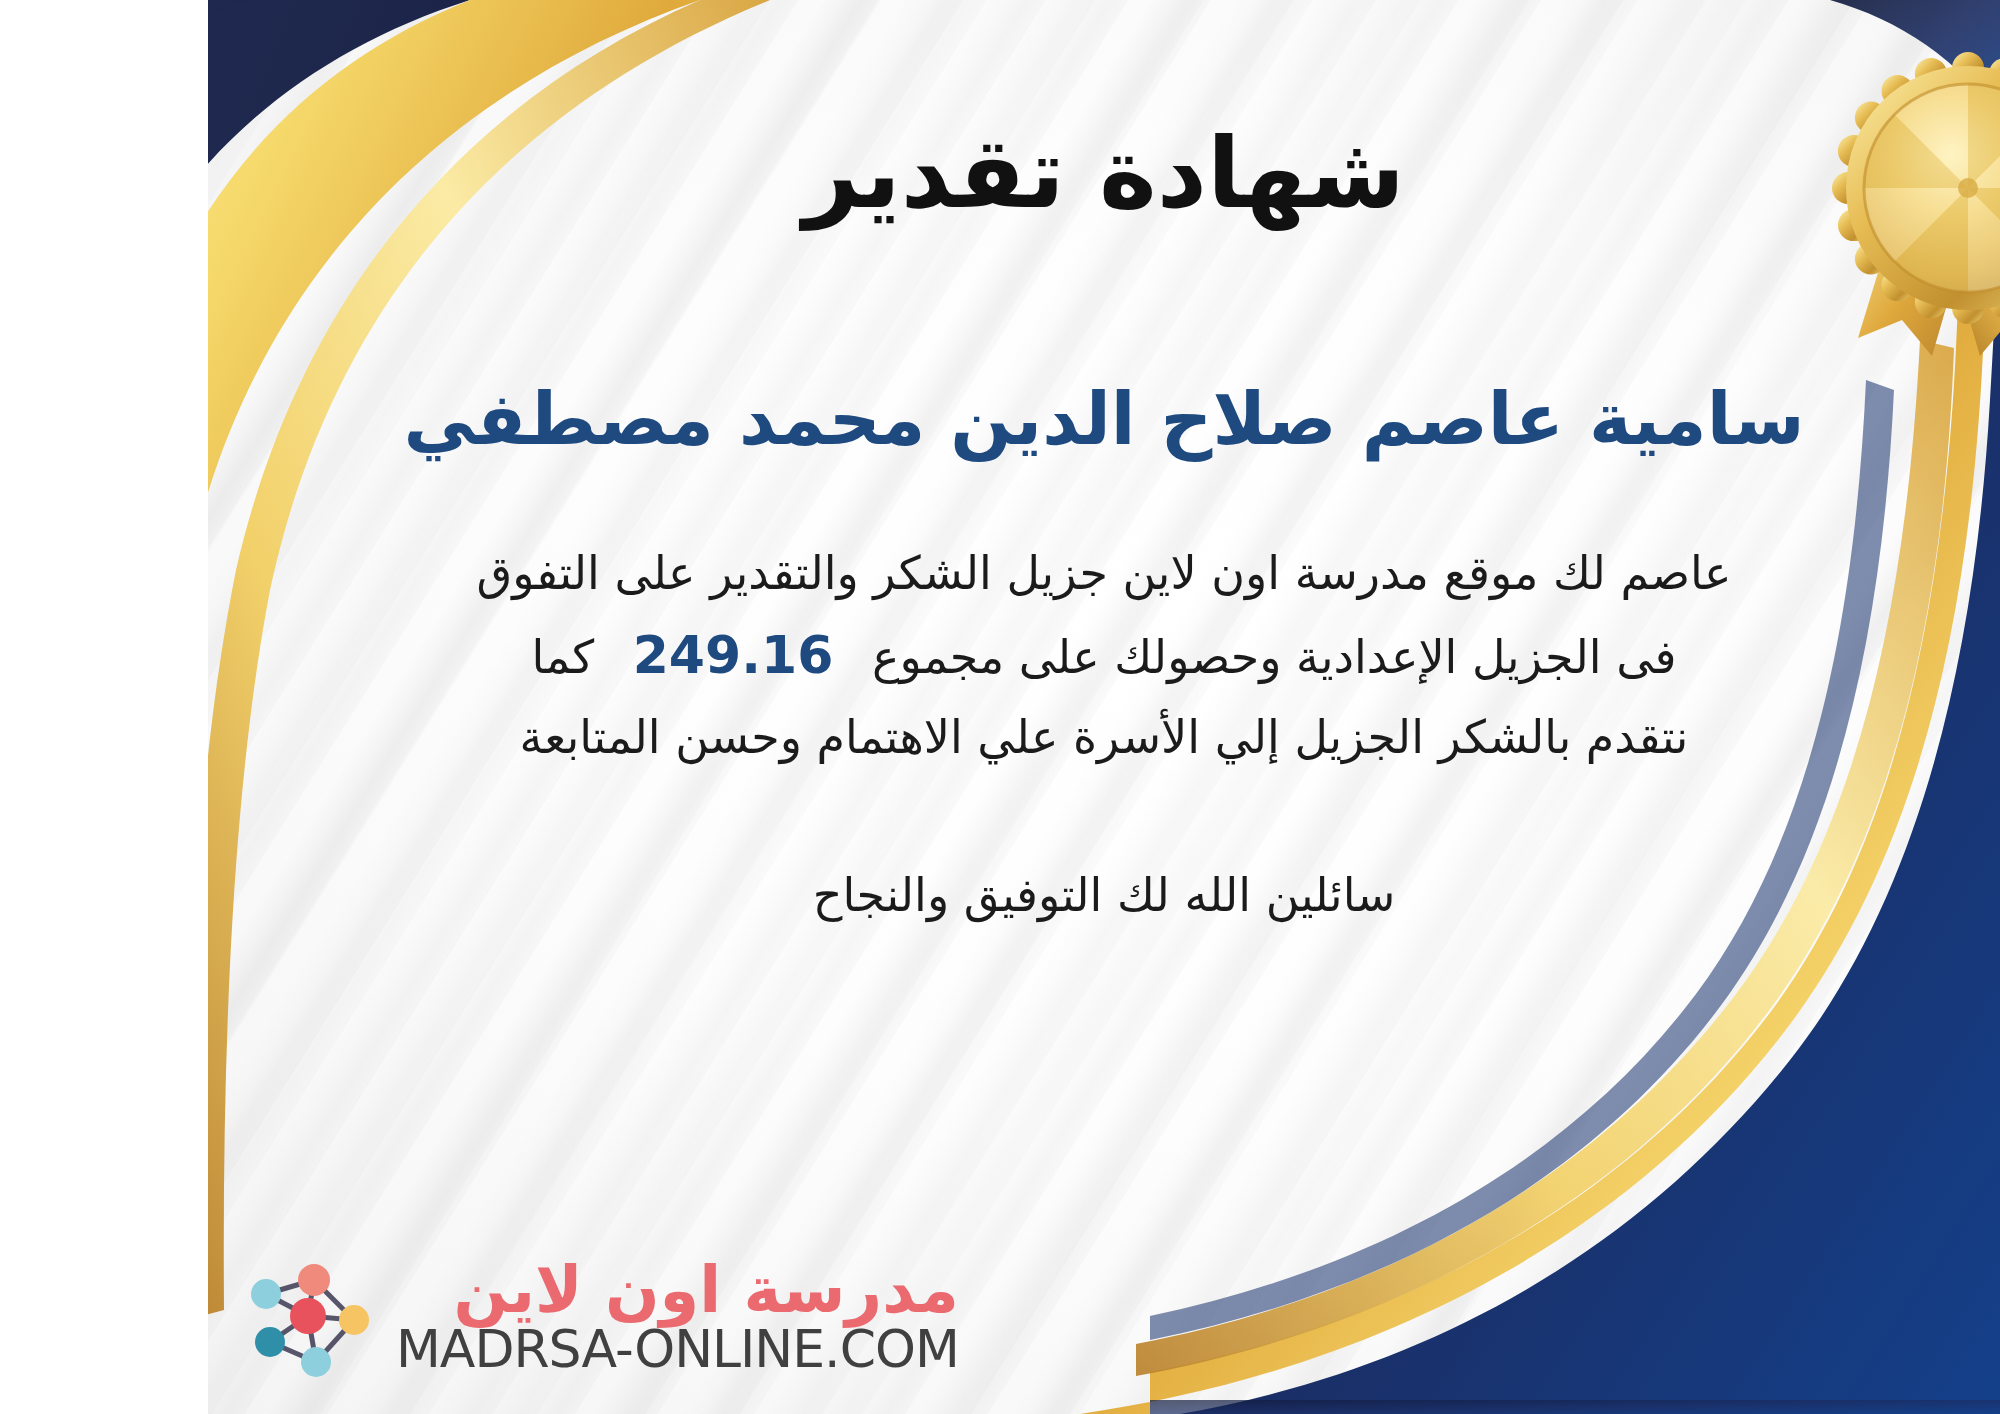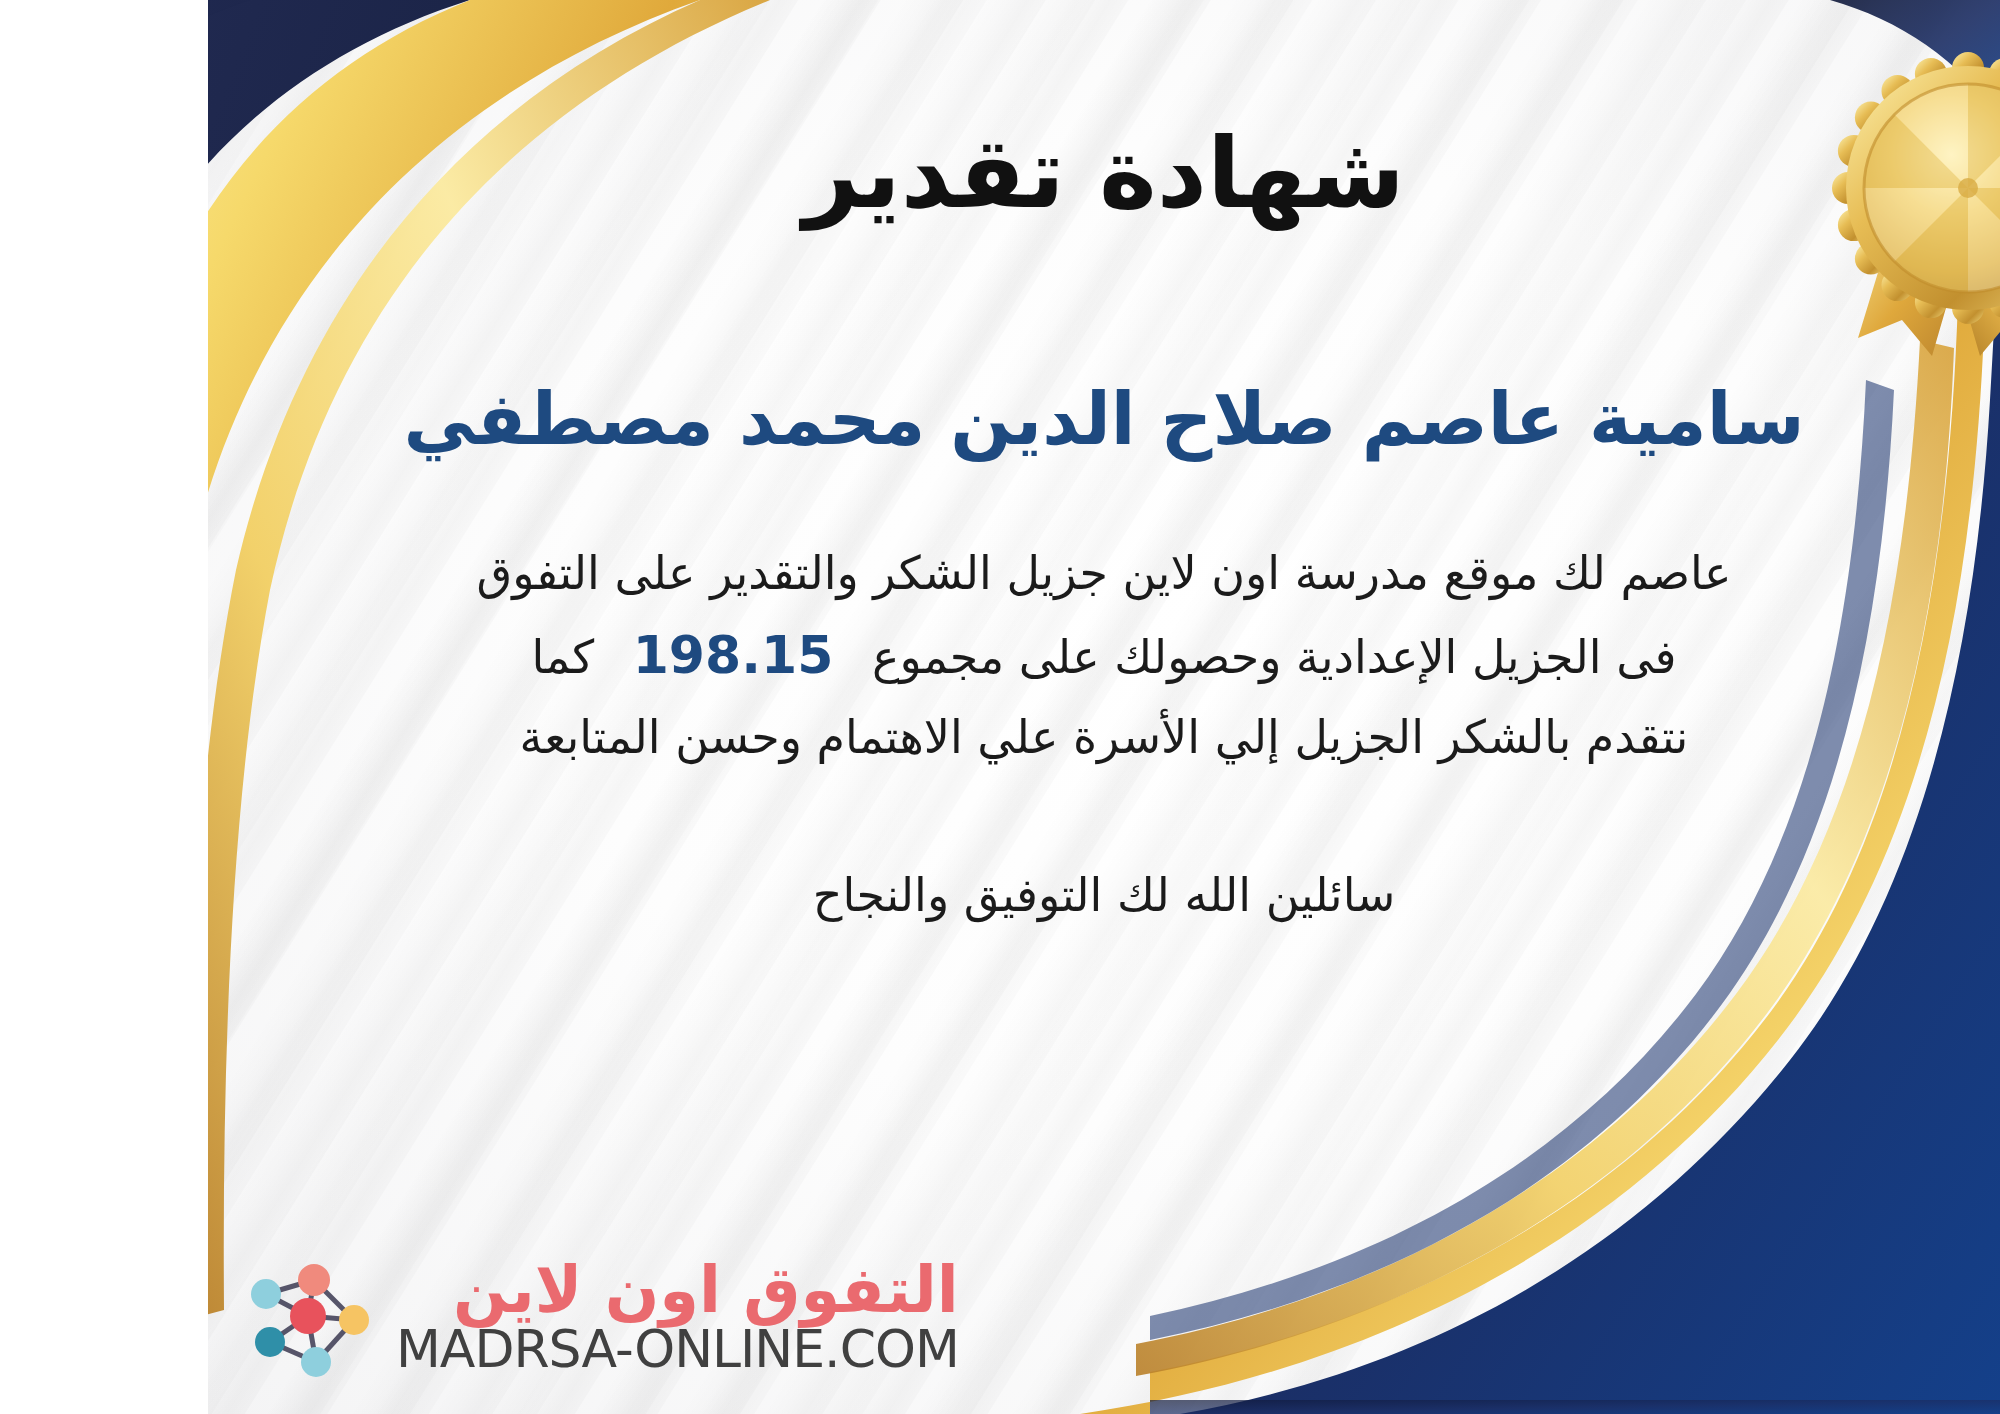--- a/index.html
+++ b/index.html
@@ -289,21 +289,21 @@
 
     <div class="cert-title">شهادة تقدير</div>
 
     <div class="student-name">سامية عاصم صلاح الدين محمد مصطفي</div>
 
     <div class="body-block">
       <div class="body-line">عاصم لك موقع مدرسة اون لاين جزيل الشكر  والتقدير على التفوق</div>
 
       <div class="body-line">
         <span>فى الجزيل الإعدادية وحصولك على مجموع</span>
-        <span class="grade-value">198.15</span>
+        <span class="grade-value">249.16</span>
         <span>كما</span>
       </div>
 
       <div class="body-line">نتقدم  بالشكر الجزيل إلي الأسرة علي الاهتمام وحسن المتابعة</div>
     </div>
 
     <div class="closing-line">سائلين الله لك التوفيق  والنجاح</div>
   </div>
 
   <div class="brand">
@@ -320,18 +320,18 @@
         <line x1="72" y1="74" x2="80" y2="120"></line>
       </g>
       <circle cx="78" cy="38" r="16" fill="#f08a7d"></circle>
       <circle cx="30" cy="52" r="15" fill="#8ecfdd"></circle>
       <circle cx="72" cy="74" r="18" fill="#e8525c"></circle>
       <circle cx="118" cy="78" r="15" fill="#f6c463"></circle>
       <circle cx="34" cy="100" r="15" fill="#2f8fa8"></circle>
       <circle cx="80" cy="120" r="15" fill="#8ecfdd"></circle>
     </svg>
     <div class="brand-text">
-      <div class="brand-ar">التفوق اون لاين</div>
+      <div class="brand-ar">مدرسة اون لاين</div>
       <div class="brand-en">MADRSA-ONLINE.COM</div>
     </div>
   </div>
 
 </div>
 
 </body></html>

